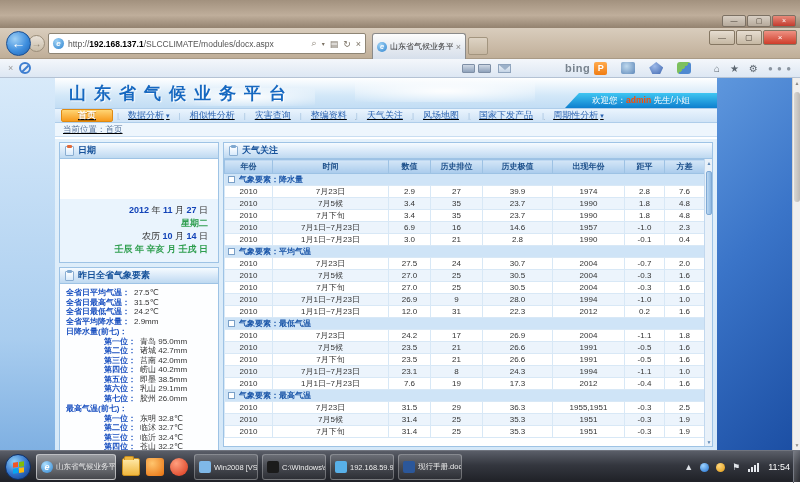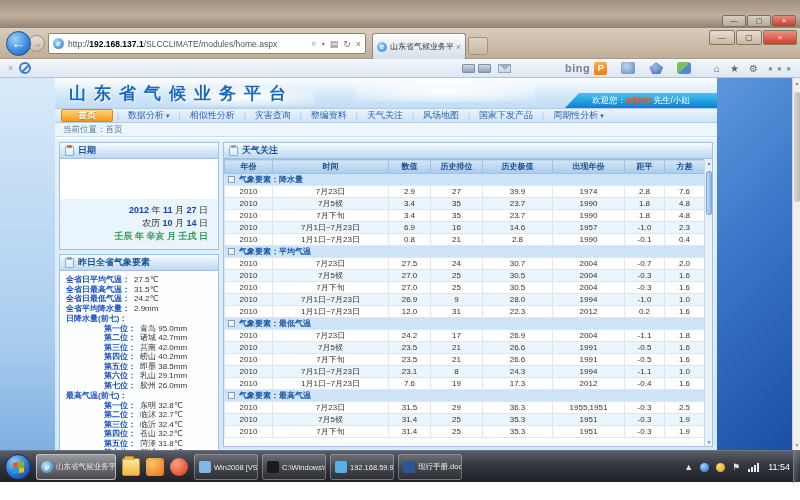--- a/index.html
+++ b/index.html
@@ -82,21 +82,21 @@
   .page-left-bg { position:absolute; left:0; top:0; width:55px; height:100%;
     background:linear-gradient(180deg,#d8eafa,#a9cdef 70%,#7fb0e2); }
   .page-right-bg { position:absolute; left:717px; top:0; width:75px; height:100%;
     background:linear-gradient(135deg,#5e97dd 0%,#3a74c8 45%,#1c4fa4 100%); }
   .page-scrollbar { position:absolute; left:792px; top:0; width:8px; height:100%;
     background:#f0efee; border-left:1px solid #d5d3d0; }
   .page-scrollbar .thumb { position:absolute; left:1px; top:14px; width:6px; height:110px;
     background:linear-gradient(90deg,#d8d6d3,#bcb9b5); border-radius:3px; }
   .page-scrollbar .arr { position:absolute; left:0; width:8px; font-size:5px; color:#8b8884; text-align:center; }
 
-  .page { position:absolute; left:55px; top:0; width:662px; height:372px; background:#fff; }
+  .page { position:absolute; left:55px; top:0; width:662px; height:372px; background:#fff;text-decoration:underline; }
 
   .banner { position:relative; height:30px; background:linear-gradient(180deg,#ffffff,#d2e7f8 60%,#c2ddf4); overflow:hidden; }
   .banner .cloud { position:absolute; background:radial-gradient(ellipse at center,rgba(255,255,255,0.95),rgba(255,255,255,0)); }
   .site-title { position:absolute; left:14px; top:4px; font-size:17px; font-weight:bold; color:#1668c0;
     letter-spacing:8px; text-shadow:1px 1px 1px #fff; white-space:nowrap; }
   .ribbon { position:absolute; right:0; bottom:0; width:152px; height:15px;
     background:linear-gradient(180deg,#3fc6f2,#0e7fce); clip-path:polygon(14px 0,100% 0,100% 100%,0 100%);
     color:#fff; font-size:8.5px; line-height:15px; text-align:center; white-space:nowrap; }
   .ribbon .usr { color:#ff4b00; font-weight:bold; }
 
@@ -207,21 +207,21 @@
     <div class="wbtn">▢</div>
     <div class="wbtn close">×</div>
   </div>
 </div>
 
 <div class="chrome-top">
   <div class="nav-back">←</div>
   <div class="nav-fwd">→</div>
   <div class="addressbar">
     <span class="fav">e</span>
-    <span><span>http://</span><span class="host">192.168.137.1</span><span>/SLCCLIMATE/modules/home.aspx</span></span>
+    <span><span>http://</span><span class="host">192.168.137.1</span><span>/SLCCLIMATE/modules/docx.aspx</span></span>
     <span class="addr-icons">
       <span>⌕</span>
       <span style="font-size:6px">▾</span>
       <span>▤</span>
       <span>↻</span>
       <span>×</span>
     </span>
   </div>
   <div class="tab">
     <span class="fav">e</span>
@@ -305,20 +305,21 @@
 
     <div class="content">
       <div class="sidebar">
         <div class="panel">
           <div class="panel-hd">
             <span class="hd-ico"></span>
             <span>日期</span>
           </div>
           <div class="cal-body">
             <div id="cal-date"><b class="num">2012</b> 年 <b class="num">11</b> 月 <b class="num">27</b> 日</div>
+            <div class="green">星期二</div>
             <div id="cal-lunar">农历 <b class="num">10</b> 月 <b class="num">14</b> 日</div>
             <div class="green">壬辰 年 辛亥 月 壬戌 日</div>
           </div>
         </div>
         <div class="panel" style="flex:1">
           <div class="panel-hd">
             <span class="hd-ico doc"></span>
             <span>昨日全省气象要素</span>
           </div>
           <div class="elem-body" id="elem-body">
@@ -470,21 +471,21 @@
                   <td>6.9</td>
                   <td>16</td>
                   <td>14.6</td>
                   <td>1957</td>
                   <td>-1.0</td>
                   <td>2.3</td>
                 </tr>
                 <tr class="odd">
                   <td>2010</td>
                   <td>1月1日~7月23日</td>
-                  <td>0.8</td>
+                  <td>3.0</td>
                   <td>21</td>
                   <td>2.8</td>
                   <td>1990</td>
                   <td>-0.1</td>
                   <td>0.4</td>
                 </tr>
                 <tr class="grp">
                   <td colspan="8"><span class="gchk"></span><span>气象要素：平均气温</span></td>
                 </tr>
                 <tr class="odd">

